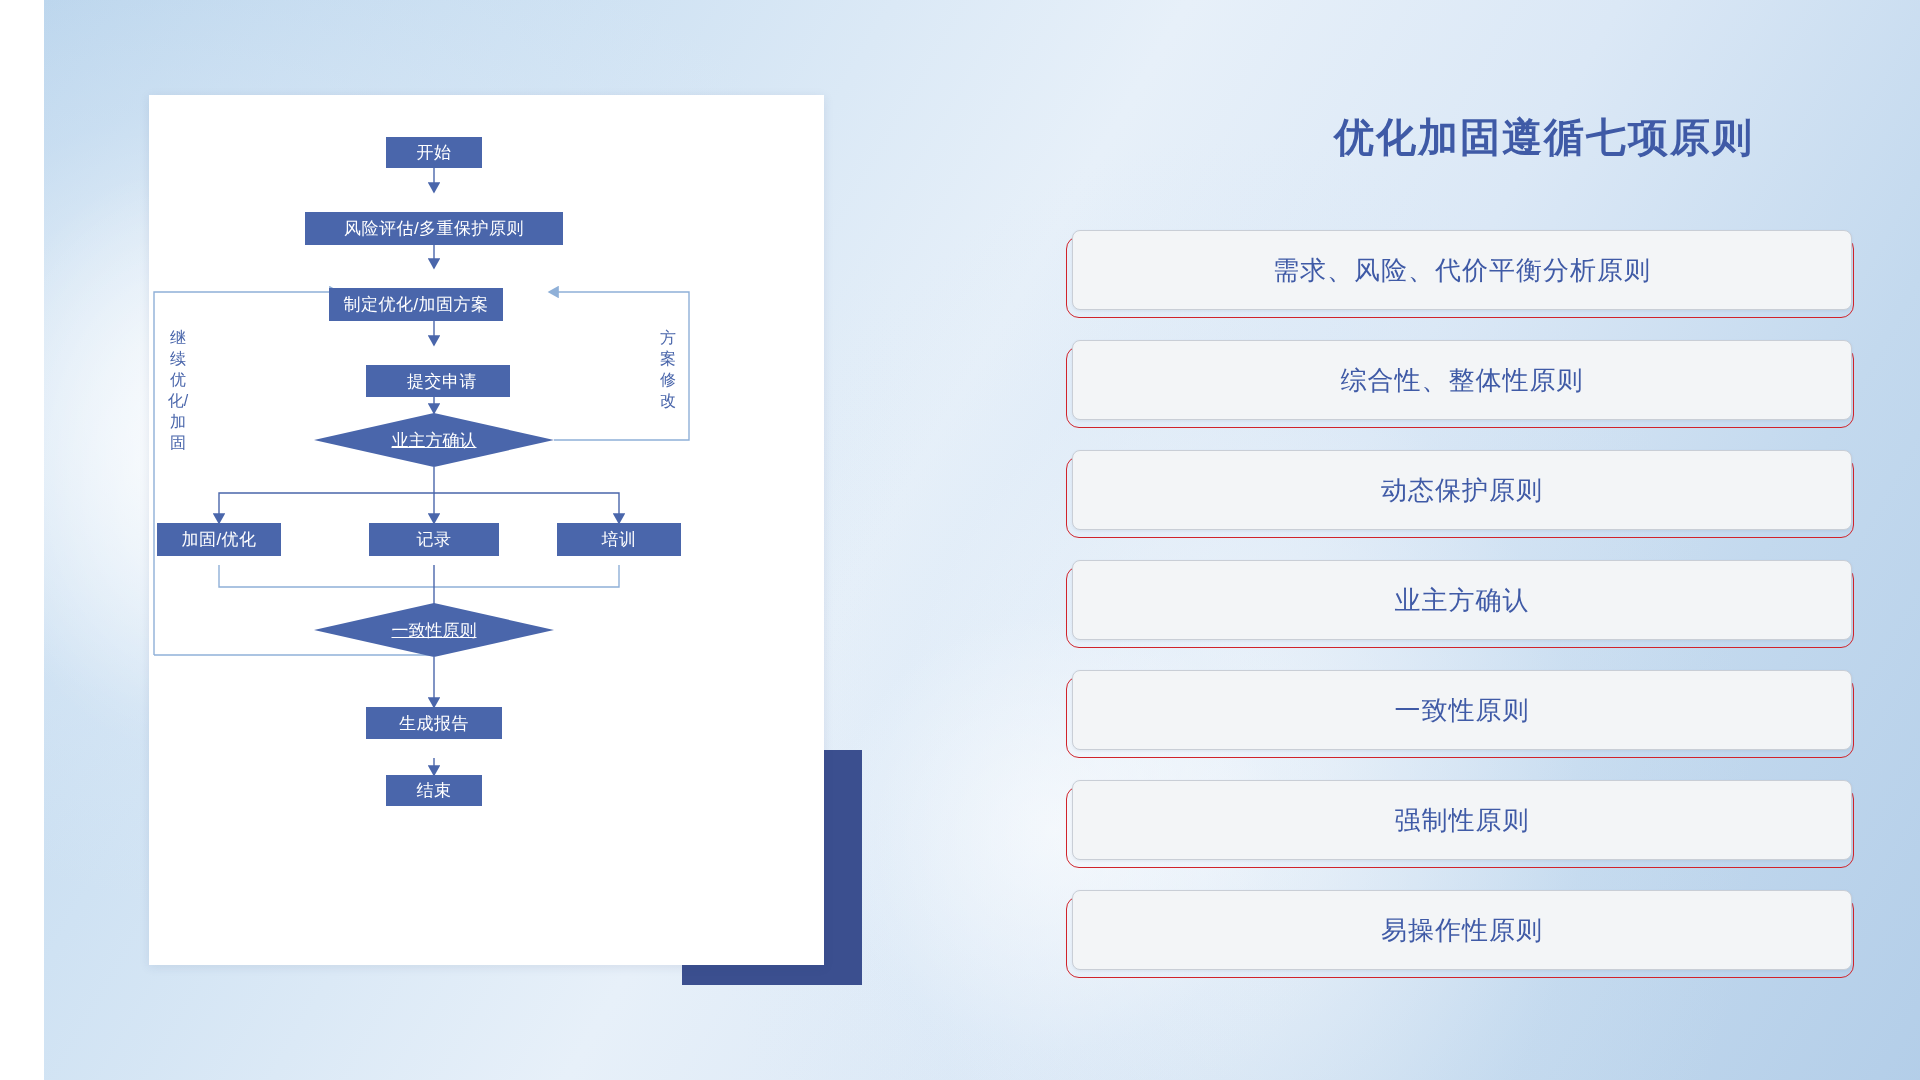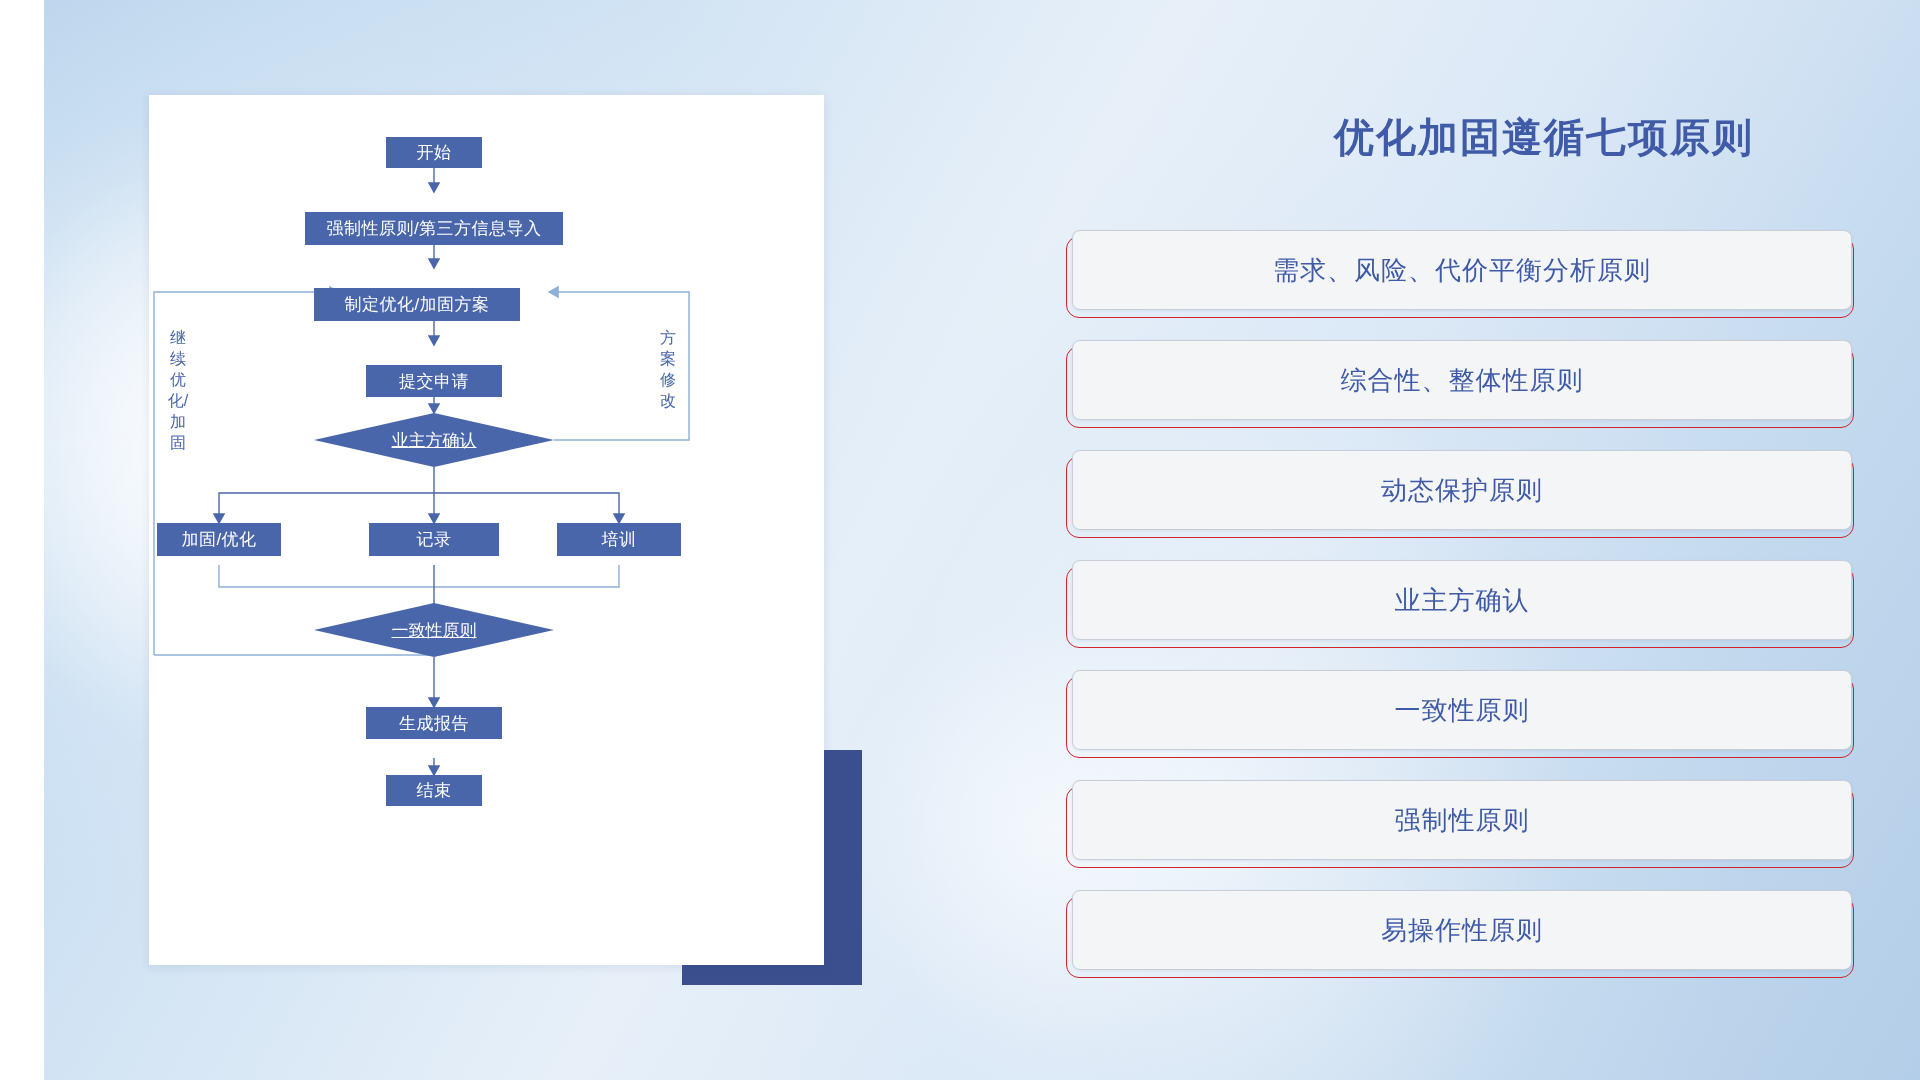--- a/index.html
+++ b/index.html
@@ -179,28 +179,28 @@
 
       <polygon points="285,318 405,345 285,372 165,345" fill="#4a66ab"></polygon>
       <polygon points="285,508 405,535 285,562 165,535" fill="#4a66ab"></polygon>
     </svg>
 
     <div class="node" style="left:237px; top:42px; width:96px; height:31px;">
       <span>开始</span>
     </div>
 
     <div class="node" style="left:156px; top:117px; width:258px; height:33px;">
-      <span>强制性原则/第三方信息导入</span>
-    </div>
-
-    <div class="node" style="left:165px; top:193px; width:206px; height:33px;">
+      <span>风险评估/多重保护原则</span>
+    </div>
+
+    <div class="node" style="left:180px; top:193px; width:174px; height:33px;">
       <span>制定优化/加固方案</span>
     </div>
 
-    <div class="node" style="left:217px; top:270px; width:136px; height:32px;">
+    <div class="node" style="left:217px; top:270px; width:136px; height:32px;padding-left:8px;">
       <span>提交申请</span>
     </div>
 
     <div class="diamond-label" style="left:225px; top:333px; width:120px; height:24px;">
       <span>业主方确认</span>
     </div>
 
     <div class="node" style="left:8px; top:428px; width:124px; height:33px;">
       <span>加固/优化</span>
     </div>

